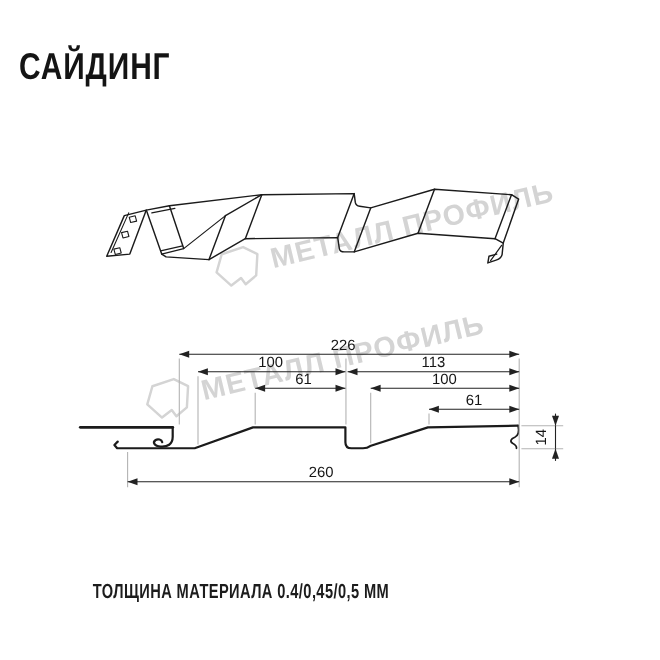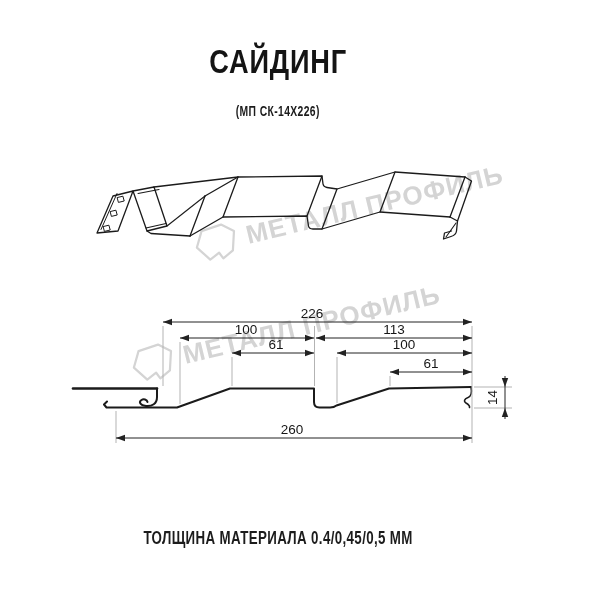--- a/index.html
+++ b/index.html
@@ -1,41 +1,40 @@
 <!DOCTYPE html>
 <html><head>
 <meta charset="utf-8">
 <style>
   html,body{margin:0;padding:0;background:#fff;}
   .page{position:relative;width:600px;height:600px;background:#fff;overflow:hidden;
         font-family:"Liberation Sans",sans-serif;color:#111;}
-  .hdr{position:absolute;left:0;width:556px;text-align:center;white-space:nowrap;}
+  .hdr{position:absolute;left:0;width:556px;white-space:nowrap;}
   .hdr span{display:inline-block;}
   .title{top:42px;font-size:34px;font-weight:bold;letter-spacing:1px;color:#141414;}
   .title span{transform:scaleX(0.80);}
   .subtitle{top:84px;font-size:18.5px;font-weight:bold;letter-spacing:1px;color:#1c1c1c;}
   .subtitle span{transform:scaleX(0.72);}
   .code{top:103px;font-size:14px;font-weight:bold;letter-spacing:.5px;color:#1c1c1c;}
   .code span{transform:scaleX(0.74);}
-  .footer{top:527px;font-size:18.5px;font-weight:bold;letter-spacing:.5px;color:#1c1c1c;}
+  .footer{top:527px;font-size:18.5px;font-weight:bold;letter-spacing:.5px;color:#1c1c1c;margin-left:32px;}
   .footer span{transform:scaleX(0.72);}
   .wm{position:absolute;display:flex;align-items:center;gap:8px;z-index:1;
       transform-origin:0 50%;transform:rotate(-13.5deg);white-space:nowrap;}
   .wm .wm-text{font-size:26px;font-weight:bold;letter-spacing:1px;color:#d4d4d4;}
   .wm svg{display:block;}
   svg.draw{position:absolute;left:0;top:0;z-index:2;}
   .dim-label{font-family:"Liberation Sans",sans-serif;font-size:13.5px;fill:#161616;}
 </style>
 </head>
 <body>
 
 <div class="page">
 
   <div class="hdr title"><span>САЙДИНГ</span></div>
-  <div class="hdr code"><span>(МП СК-14Х226)</span></div>
 
   <div class="wm" style="left:193px;top:229px;">
     <svg width="47" height="39" viewBox="0 0 50 42">
       <path d="M4,21 L13,5 L35,3 L47,13 L41,33 L29,39 L26,32 L15,37 Z" fill="none" stroke="#d4d4d4" stroke-width="2.4" stroke-linejoin="round"></path>
     </svg>
     <span class="wm-text">МЕТАЛЛ ПРОФИЛЬ</span>
   </div>
 
   <div class="wm" style="left:130px;top:349px;">
     <svg width="47" height="39" viewBox="0 0 50 42">

